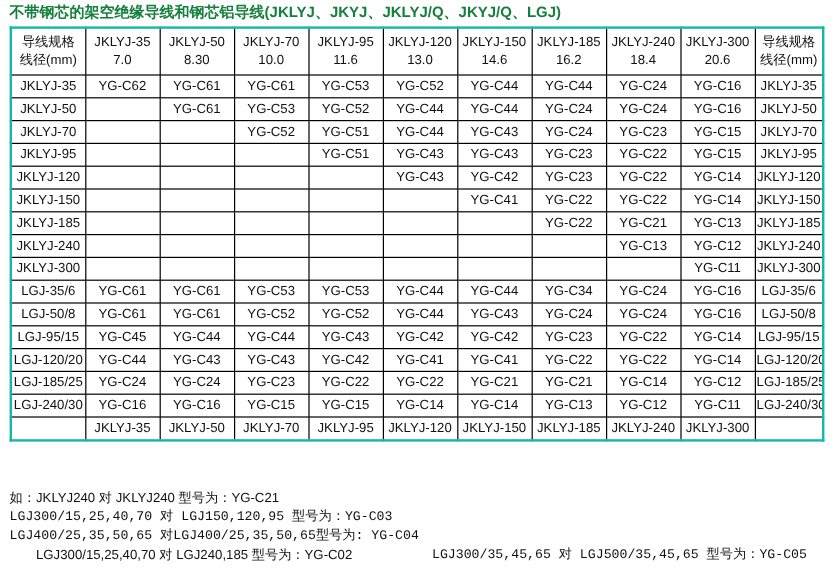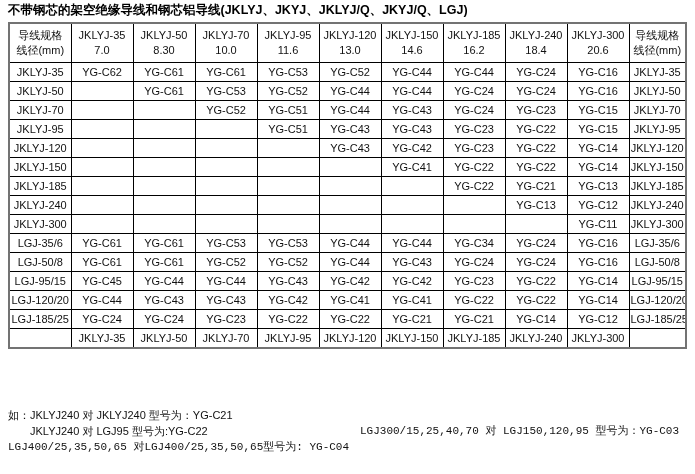--- a/index.html
+++ b/index.html
@@ -12,30 +12,30 @@
     color: #000;
     overflow: hidden;
   }
   .title {
     position: absolute;
     left: 8px;
     top: 2px;
     font-size: 12.5px;
     font-weight: 700;
     white-space: nowrap;
-    color: #000000;
+    color: #15803d;
   }
   table.grid {
     position: absolute;
     left: 8px;
     top: 22px;
     width: 679px;
     border-collapse: collapse;
     table-layout: fixed;
-    border: 2px solid #737373;
+    border: 2px solid #14b8a6;
   }
   table.grid td {
     border: 1px solid #000;
     font-size: 11px;
     color: #111;
     text-align: center;
     vertical-align: middle;
     height: 18px;
     padding: 0 1px;
     white-space: nowrap;
@@ -309,20 +309,33 @@
           <td>YG-C23</td>
           <td>YG-C22</td>
           <td>YG-C22</td>
           <td>YG-C21</td>
           <td>YG-C21</td>
           <td>YG-C14</td>
           <td>YG-C12</td>
           <td>LGJ-185/25</td>
         </tr>
         <tr>
+          <td class="row-label">LGJ-240/30</td>
+          <td>YG-C16</td>
+          <td>YG-C16</td>
+          <td>YG-C15</td>
+          <td>YG-C15</td>
+          <td>YG-C14</td>
+          <td>YG-C14</td>
+          <td>YG-C13</td>
+          <td>YG-C12</td>
+          <td>YG-C11</td>
+          <td>LGJ-240/30</td>
+        </tr>
+        <tr>
           <td></td>
           <td>JKLYJ-35</td>
           <td>JKLYJ-50</td>
           <td>JKLYJ-70</td>
           <td>JKLYJ-95</td>
           <td>JKLYJ-120</td>
           <td>JKLYJ-150</td>
           <td>JKLYJ-185</td>
           <td>JKLYJ-240</td>
           <td>JKLYJ-300</td>
@@ -331,20 +344,23 @@
       </tbody>
   </table>
 
   <div class="notes" id="notes">
       <div class="note-line">
         <span class="note-prefix">如：</span>
         <span class="note-left">JKLYJ240 对 JKLYJ240 型号为：YG-C21</span>
         <span class="note-right"></span>
       </div>
       <div class="note-line">
-        <span class="note-left">JKLYJ240 对 LGJ95 型号为:YG-C22</span>
         <span class="note-right">LGJ300/15,25,40,70 对 LGJ150,120,95 型号为：YG-C03</span>
       </div>
       <div class="note-line">
         <span class="note-right">LGJ400/25,35,50,65 对LGJ400/25,35,50,65型号为: YG-C04</span>
       </div>
+      <div class="note-line">
+        <span class="note-left">LGJ300/15,25,40,70 对 LGJ240,185 型号为：YG-C02</span>
+        <span class="note-right">LGJ300/35,45,65 对 LGJ500/35,45,65 型号为：YG-C05</span>
+      </div>
     </div>
 </div>
 
 </body></html>

